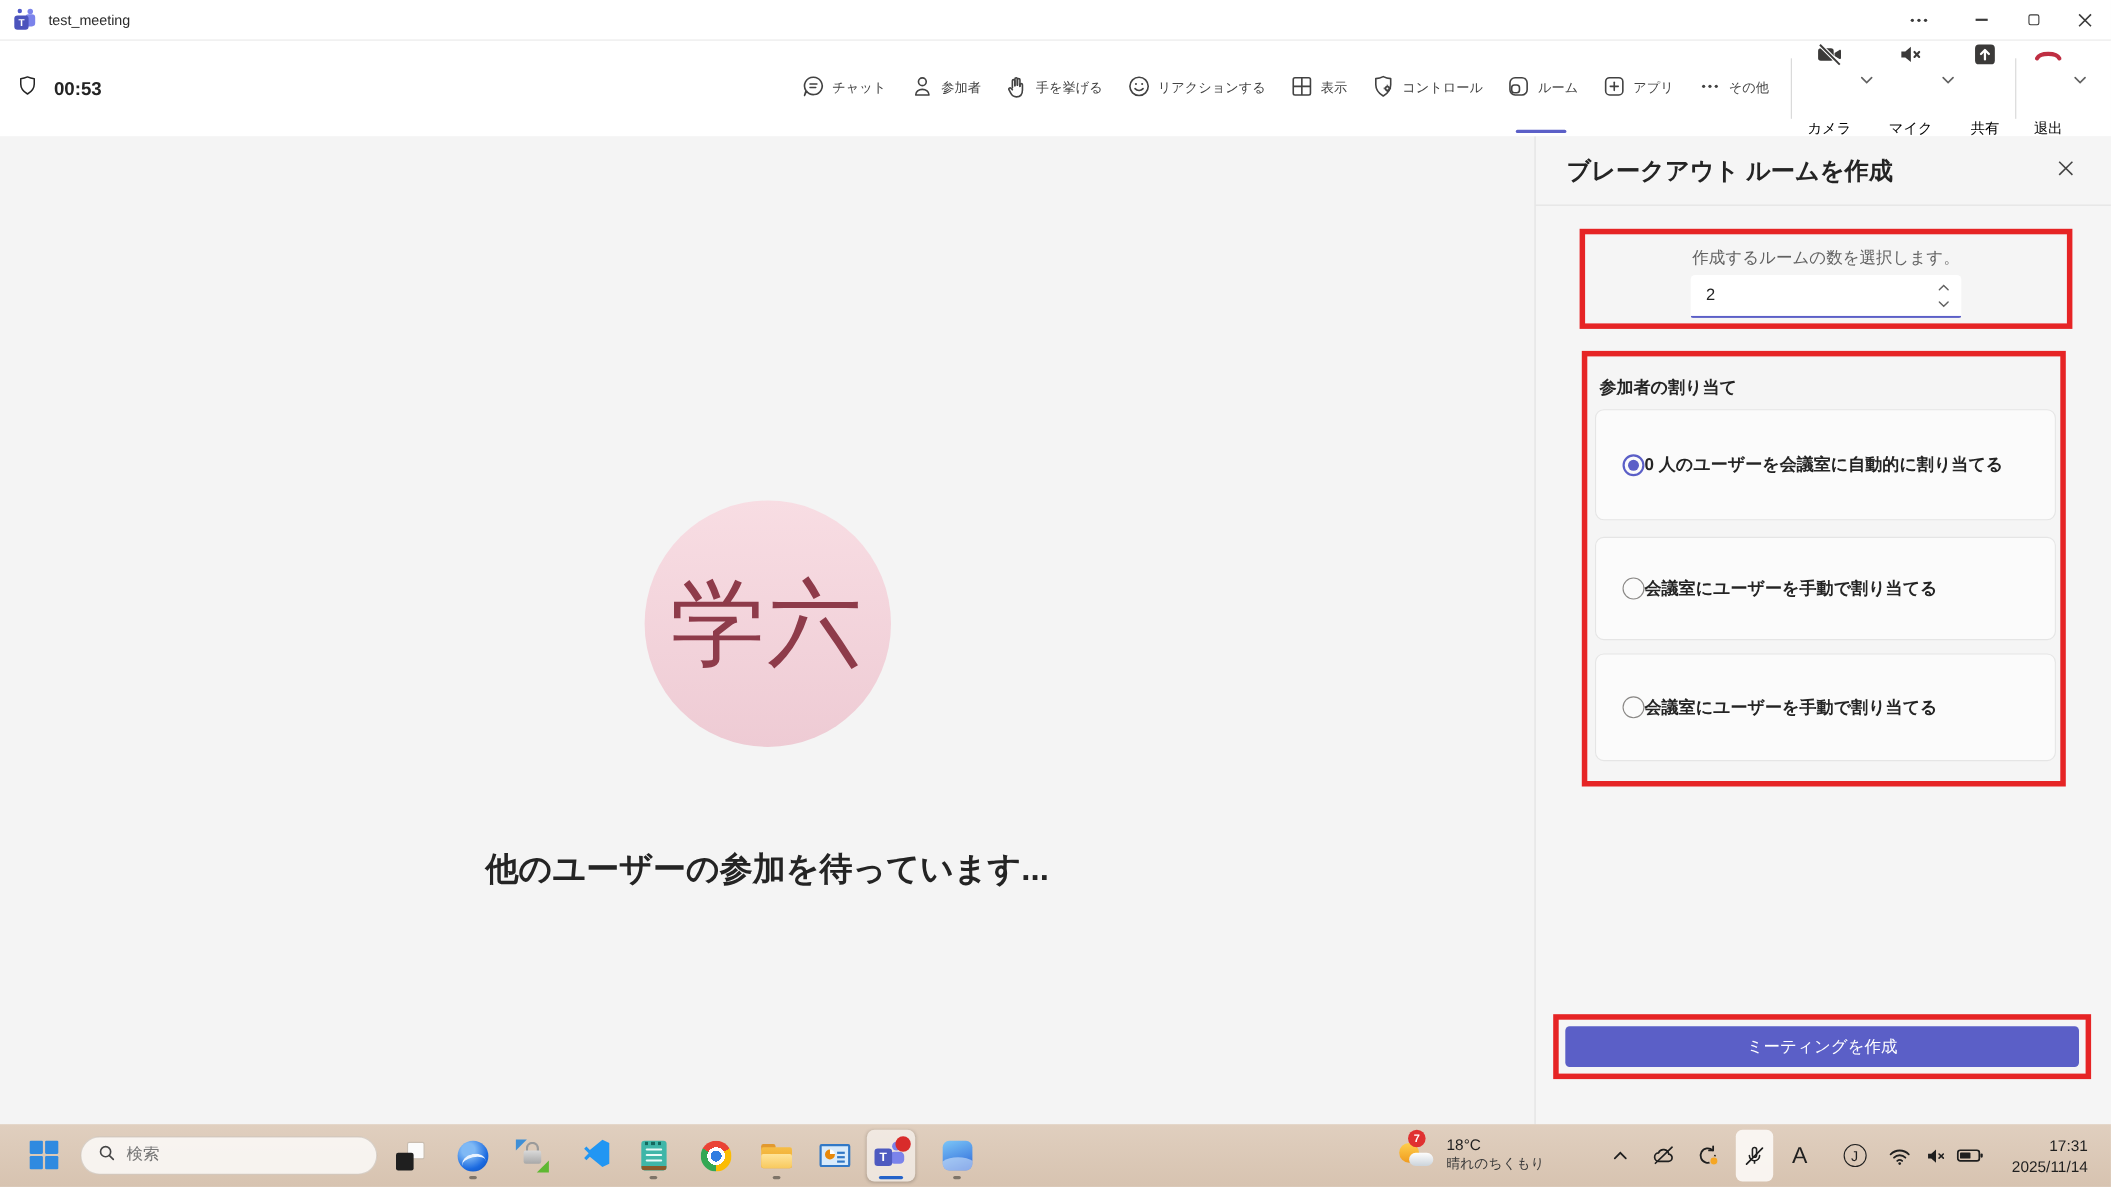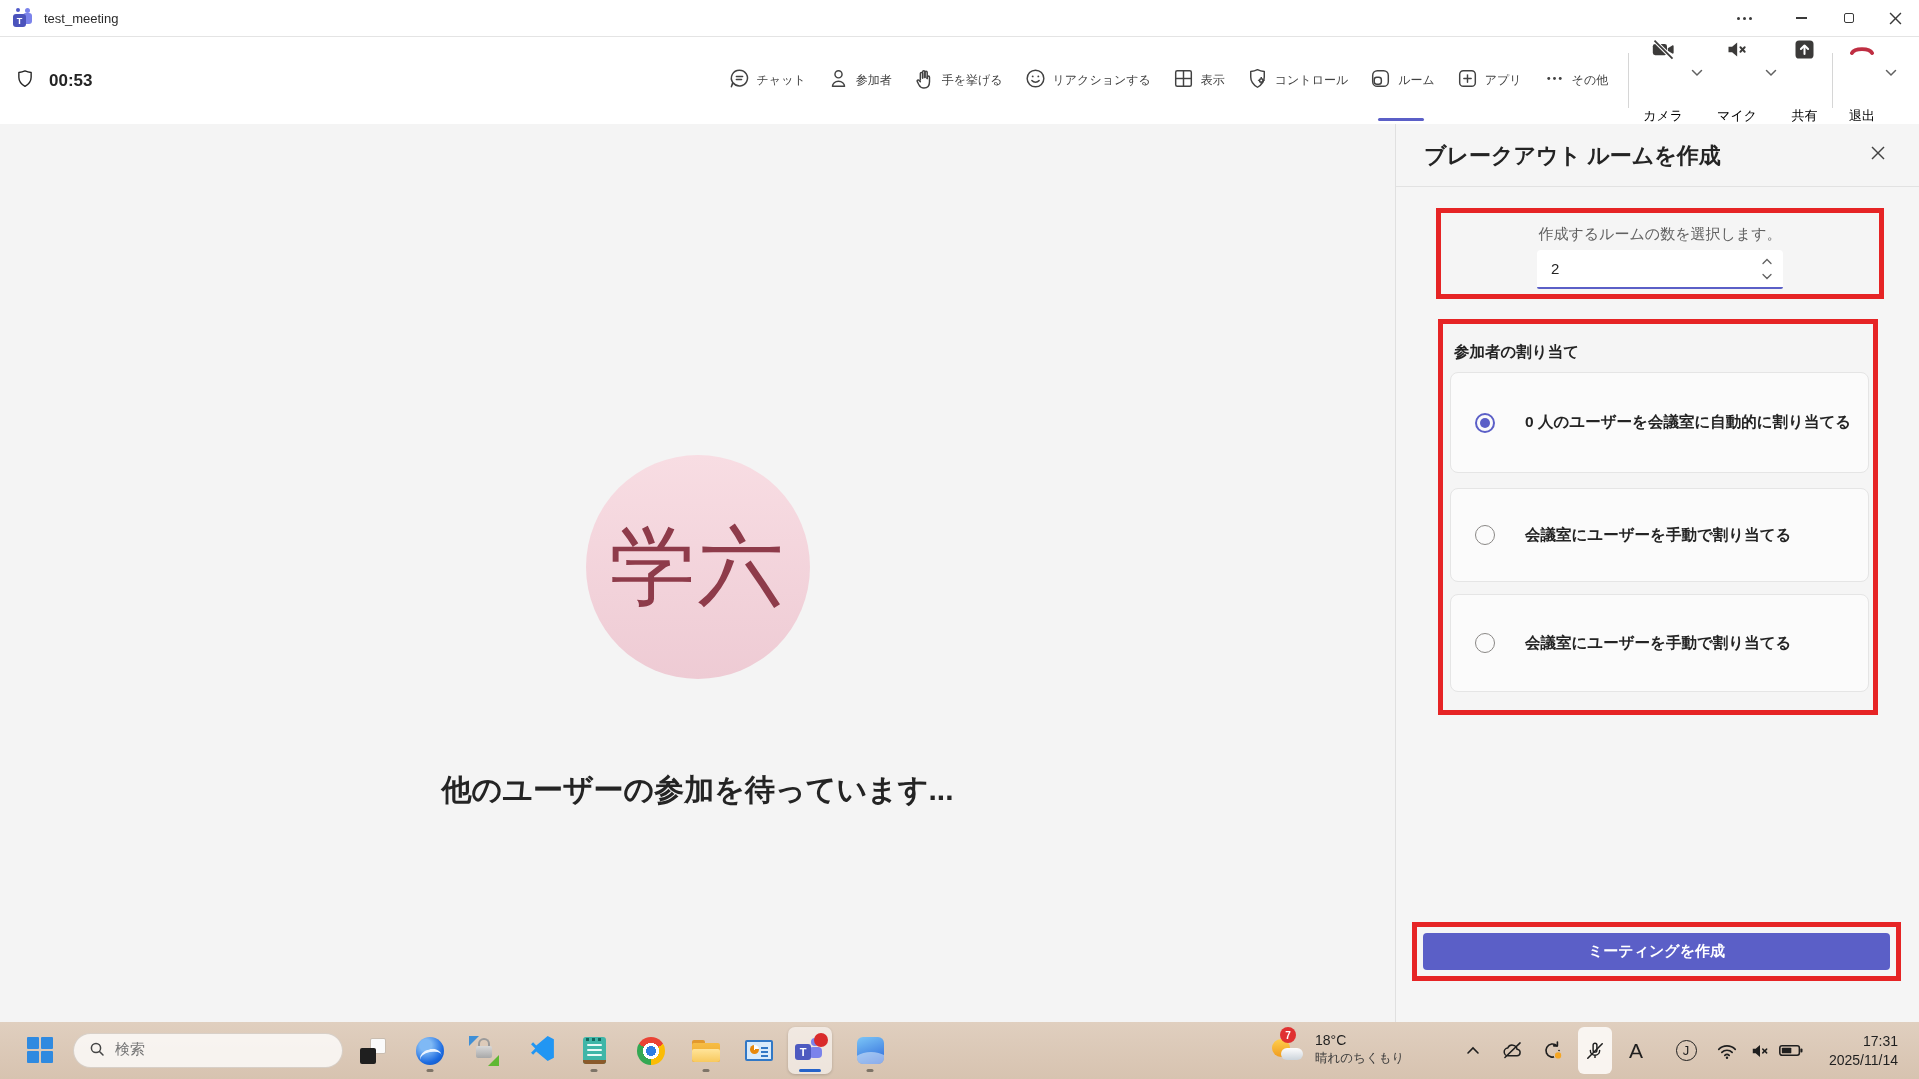--- a/index.html
+++ b/index.html
@@ -65,32 +65,32 @@
   #annot-create { left:16px; top:798px; width:489px; height:59px; }
   .rc-label { position:absolute; top:12px; left:0; width:100%; text-align:center; font-size:15px; color:#616161; }
   .rc-input { position:absolute; left:50%; transform:translateX(-50%); top:37px; width:246px; height:39px;
               background:#fff; border-radius:4px 4px 2px 2px; border-bottom:2px solid #5b5fc7; }
   .rc-input input { position:absolute; left:14px; top:0; width:180px; height:100%; border:none; outline:none;
                     background:transparent; font-size:15px; color:#242424; font-family:inherit; }
   .spin { position:absolute; right:8px; top:6px; display:flex; flex-direction:column; gap:4px; }
   .spin-btn { width:16px; height:11px; display:flex; align-items:center; justify-content:center; cursor:pointer; }
   .assign-heading { position:absolute; left:11px; top:18px; font-size:15.5px; font-weight:700; }
   .card { position:absolute; left:7px; width:419px; background:#fbfbfb; border:1px solid #e5e5e5;
-          border-radius:8px; display:flex; align-items:center; padding-left:24px; gap:30px; cursor:pointer; }
+          border-radius:8px; display:flex; align-items:center; padding-left:24px; cursor:pointer; }
   #opt-card-0 { top:48px; height:101px; }
   #opt-card-1 { top:164px; height:94px; }
   #opt-card-2 { top:270px; height:98px; }
   .radio { width:20px; height:20px; border-radius:50%; flex:0 0 auto; position:relative; }
   .radio.sel { border:2px solid #5b5fc7; }
   .radio.sel::after { content:""; position:absolute; left:50%; top:50%; transform:translate(-50%,-50%);
                       width:10px; height:10px; border-radius:50%; background:#5b5fc7; }
   .radio.unsel { border:1.5px solid #8a8886; }
   .opt-label { font-size:15.5px; font-weight:700; color:#242424; }
   .create-btn { position:absolute; left:6px; top:6px; width:467px; height:37px; background:#5b5fc7;
-                border-radius:4px; color:#fff; font-size:15px; font-weight:700; display:flex;
+                border-radius:4px; color:#fff; font-size:15px; font-weight:400; display:flex;
                 align-items:center; justify-content:center; cursor:pointer; }
 
   
   .taskbar { position:absolute; bottom:0; left:0; right:0; height:57px;
              background:linear-gradient(180deg,#e0cfbf,#d7c3b0); }
   .start { position:absolute; left:27px; top:15px; width:27px; height:27px; display:grid;
            grid-template-columns:12px 12px; grid-template-rows:12px 12px; gap:2px; cursor:pointer; }
   .start i { background:#2f8ae0; border-radius:1px; }
   .search { position:absolute; left:73px; top:11px; width:270px; height:35px; border-radius:18px;
             background:rgba(255,255,255,.78); border:1px solid rgba(120,100,80,.25); display:flex;

